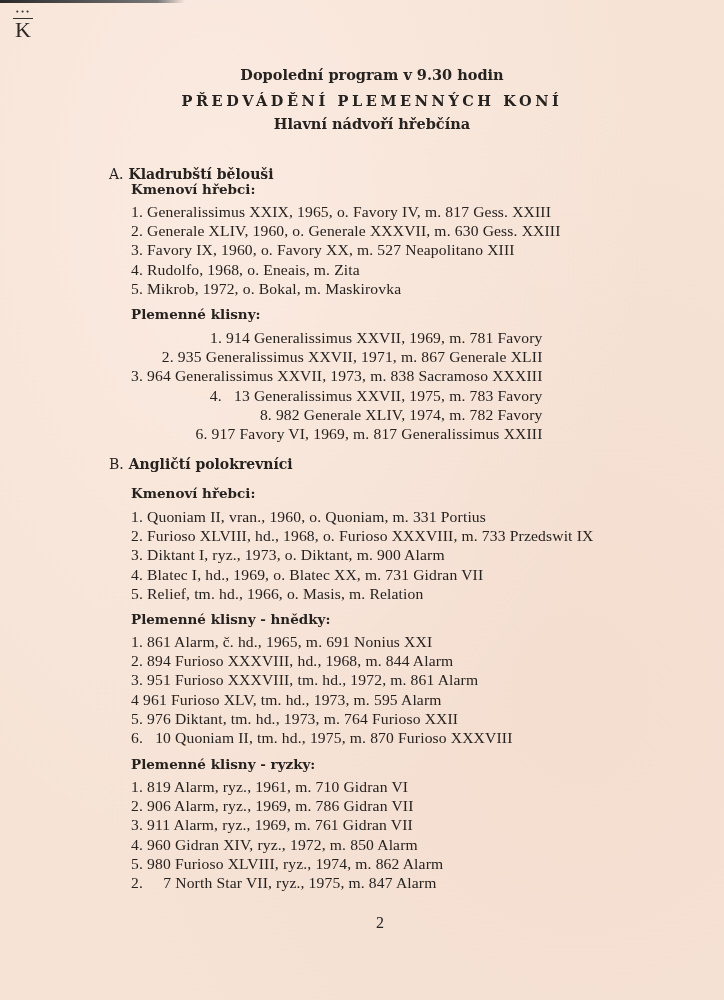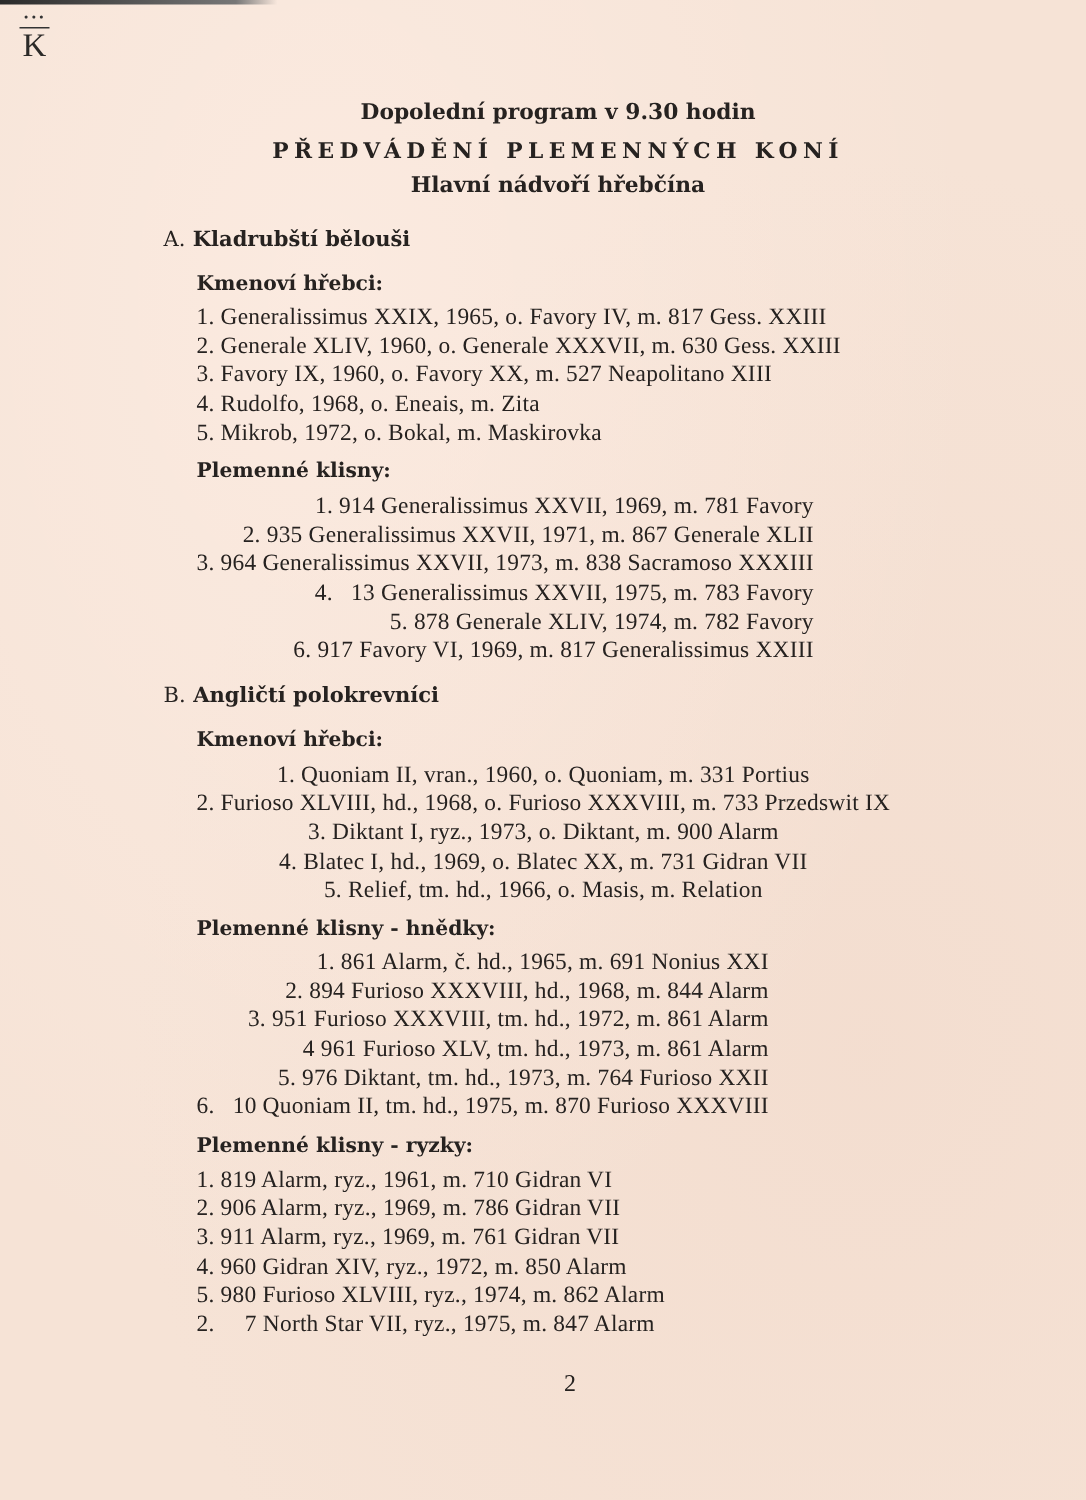--- a/index.html
+++ b/index.html
@@ -49,62 +49,62 @@
   <div class="rule"></div>
   <div class="k">K</div>
 </div>
 
 <div class="header">
   <div class="l1">Dopolední program v 9.30 hodin</div>
   <div class="l2">PŘEDVÁDĚNÍ PLEMENNÝCH KONÍ</div>
   <div class="l3">Hlavní nádvoří hřebčína</div>
 </div>
 
-<div class="section-title" style="top:152px;">
+<div class="section-title" style="top:166px;">
   <span class="letter">A.</span><span class="name">Kladrubští bělouši</span>
 </div>
 
 <div class="sub" style="top:181px;">Kmenoví hřebci:</div>
 <ul class="list" style="top:202px;">
   <li>1. Generalissimus XXIX, 1965, o. Favory IV, m. 817 Gess. XXIII</li>
   <li>2. Generale XLIV, 1960, o. Generale XXXVII, m. 630 Gess. XXIII</li>
   <li>3. Favory IX, 1960, o. Favory XX, m. 527 Neapolitano XIII</li>
   <li>4. Rudolfo, 1968, o. Eneais, m. Zita</li>
   <li>5. Mikrob, 1972, o. Bokal, m. Maskirovka</li>
 </ul>
 
 <div class="sub" style="top:306px;">Plemenné klisny:</div>
 <ul class="list" style="top:328px;text-align:right;">
   <li>1. 914 Generalissimus XXVII, 1969, m. 781 Favory</li>
   <li>2. 935 Generalissimus XXVII, 1971, m. 867 Generale XLII</li>
   <li>3. 964 Generalissimus XXVII, 1973, m. 838 Sacramoso XXXIII</li>
   <li>4.   13 Generalissimus XXVII, 1975, m. 783 Favory</li>
-  <li>5. 878 Generale XLIV, 1974, m. 782 Favory</li>
+  <li>8. 982 Generale XLIV, 1974, m. 782 Favory</li>
   <li>6. 917 Favory VI, 1969, m. 817 Generalissimus XXIII</li>
 </ul>
 
 <div class="section-title" style="top:456px;">
   <span class="letter">B.</span><span class="name">Angličtí polokrevníci</span>
 </div>
 
 <div class="sub" style="top:485px;">Kmenoví hřebci:</div>
-<ul class="list" style="top:507px;text-align:center;">
+<ul class="list" style="top:507px;">
   <li>1. Quoniam II, vran., 1960, o. Quoniam, m. 331 Portius</li>
   <li>2. Furioso XLVIII, hd., 1968, o. Furioso XXXVIII, m. 733 Przedswit IX</li>
   <li>3. Diktant I, ryz., 1973, o. Diktant, m. 900 Alarm</li>
   <li>4. Blatec I, hd., 1969, o. Blatec XX, m. 731 Gidran VII</li>
   <li>5. Relief, tm. hd., 1966, o. Masis, m. Relation</li>
 </ul>
 
 <div class="sub" style="top:611px;">Plemenné klisny - hnědky:</div>
-<ul class="list" style="top:632px;text-align:right;">
+<ul class="list" style="top:632px;">
   <li>1. 861 Alarm, č. hd., 1965, m. 691 Nonius XXI</li>
   <li>2. 894 Furioso XXXVIII, hd., 1968, m. 844 Alarm</li>
   <li>3. 951 Furioso XXXVIII, tm. hd., 1972, m. 861 Alarm</li>
-  <li>4 961 Furioso XLV, tm. hd., 1973, m. 861 Alarm</li>
+  <li>4 961 Furioso XLV, tm. hd., 1973, m. 595 Alarm</li>
   <li>5. 976 Diktant, tm. hd., 1973, m. 764 Furioso XXII</li>
   <li>6.   10 Quoniam II, tm. hd., 1975, m. 870 Furioso XXXVIII</li>
 </ul>
 
 <div class="sub" style="top:756px;">Plemenné klisny - ryzky:</div>
 <ul class="list" style="top:777px;">
   <li>1. 819 Alarm, ryz., 1961, m. 710 Gidran VI</li>
   <li>2. 906 Alarm, ryz., 1969, m. 786 Gidran VII</li>
   <li>3. 911 Alarm, ryz., 1969, m. 761 Gidran VII</li>
   <li>4. 960 Gidran XIV, ryz., 1972, m. 850 Alarm</li>

